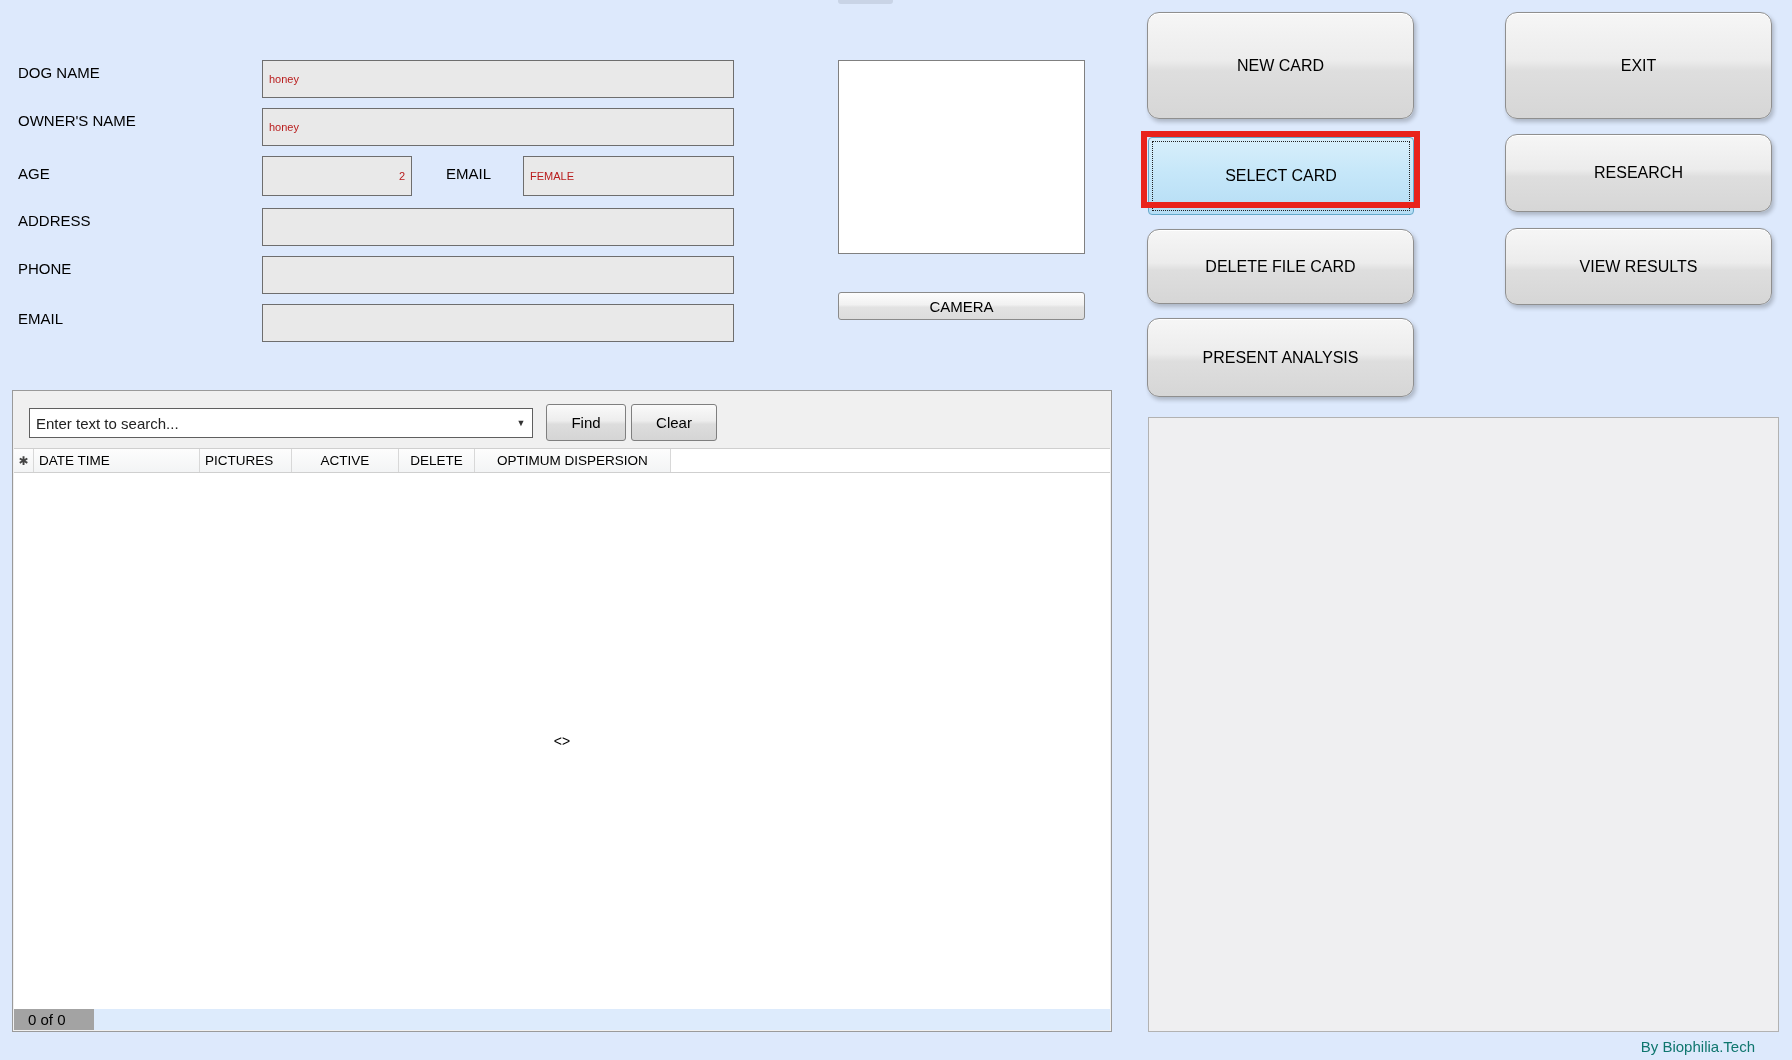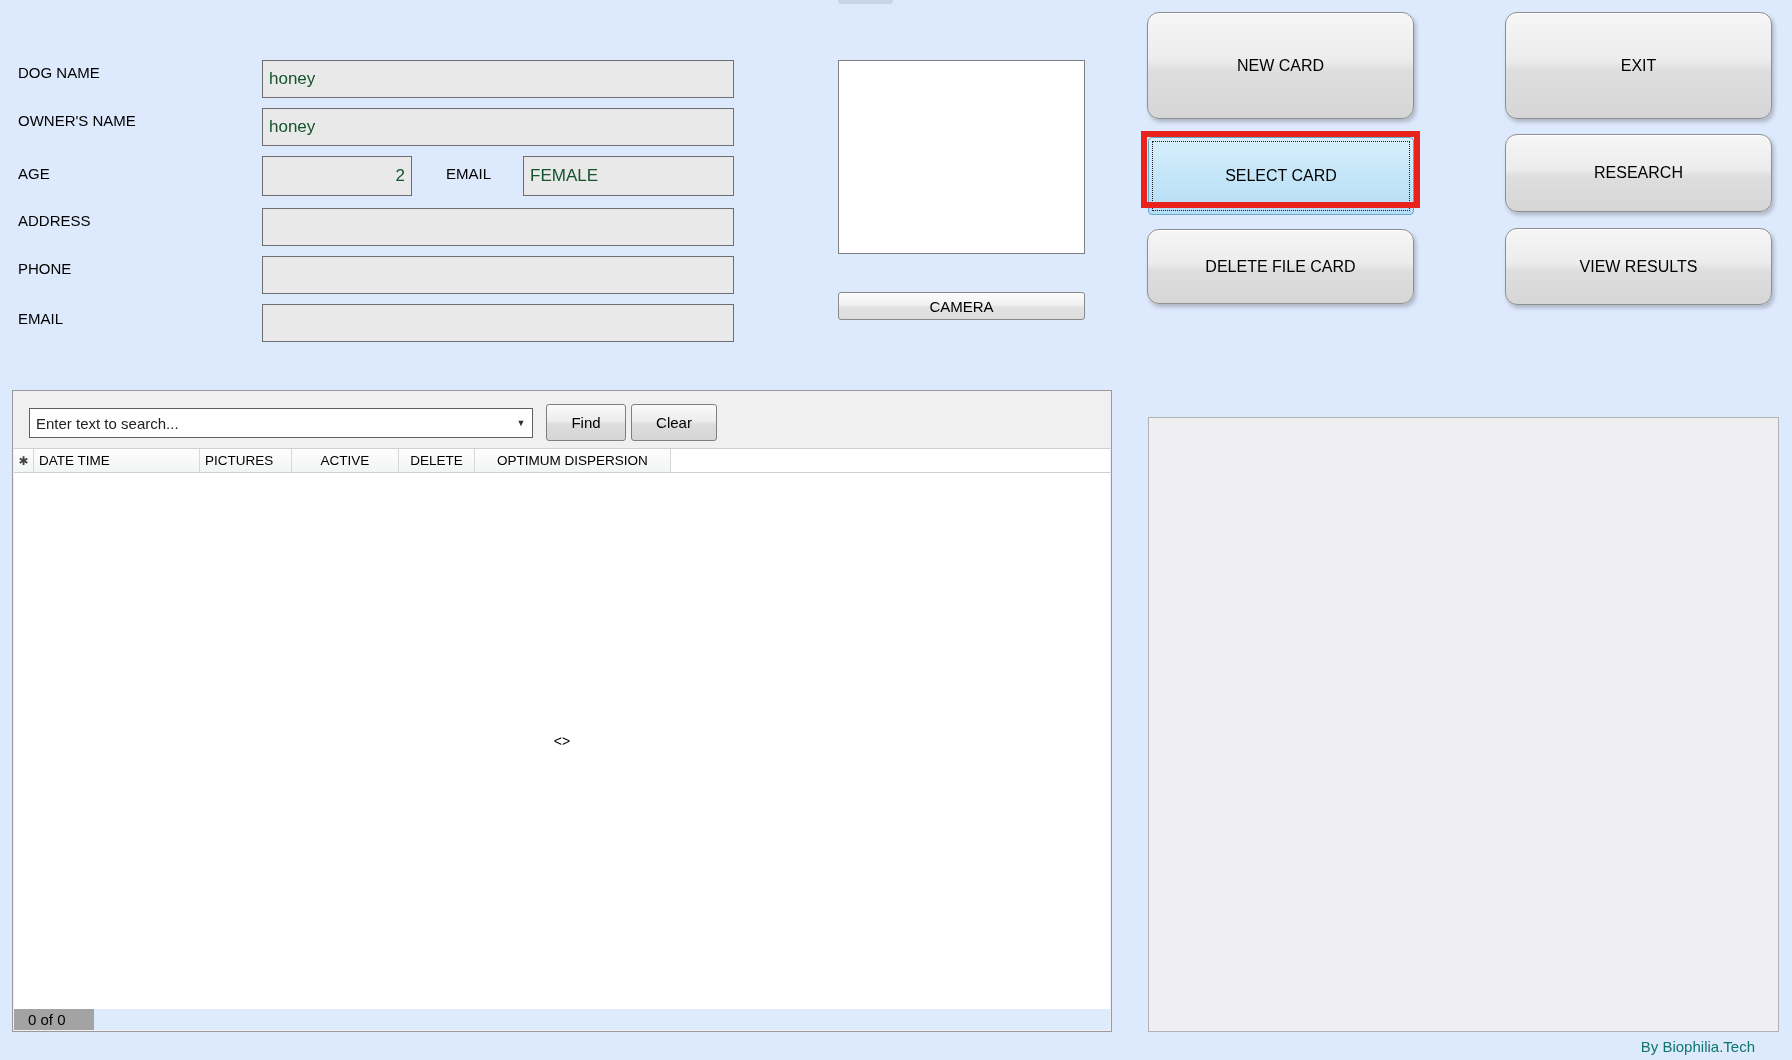--- a/index.html
+++ b/index.html
@@ -8,21 +8,21 @@
     background:#dde9fc;
     font-family:"Liberation Sans","DejaVu Sans",sans-serif;
     color:#000;
   }
   #app{position:relative;width:1792px;height:1036px;}
 
   
   .lbl{position:absolute;font-size:15px;color:#000;}
   .field{
     position:absolute;background:#e9e9e9;border:1px solid #6e6e6e;
-    font-size:17px;color:#14532d;padding:0 6px;box-sizing:border-box;
+    font-size:11px;color:#b91c1c;padding:0 6px;box-sizing:border-box;
     font-family:"Liberation Sans","DejaVu Sans",sans-serif;outline:none;
   }
   .f-dogname{left:262px;top:60px;width:472px;height:38px;}
   .f-owner{left:262px;top:108px;width:472px;height:38px;}
   .f-age{left:262px;top:156px;width:150px;height:40px;text-align:right;}
   .f-gender{left:523px;top:156px;width:211px;height:40px;}
   .f-address{left:262px;top:208px;width:472px;height:38px;}
   .f-phone{left:262px;top:256px;width:472px;height:38px;}
   .f-email{left:262px;top:304px;width:472px;height:38px;}
 
@@ -159,20 +159,21 @@
   <input class="field f-phone" value="" style="">
   <input class="field f-email" value="" style="">
 
   <div class="picture-box"></div>
   <div class="camera-btn">CAMERA</div>
 
   <div class="btn btn-newcard">NEW CARD</div>
   <div class="btn-select">SELECT CARD</div>
   <div class="red-box"></div>
   <div class="btn btn-delete">DELETE FILE CARD</div>
+  <div class="btn btn-present">PRESENT ANALYSIS</div>
 
   <div class="btn btn-exit">EXIT</div>
   <div class="btn btn-research">RESEARCH</div>
   <div class="btn btn-viewresults">VIEW RESULTS</div>
 
   <div class="grid-panel">
     <div class="combo">
       <input placeholder="Enter text to search..." style="">
       <span class="arrow">▼</span>
     </div>

